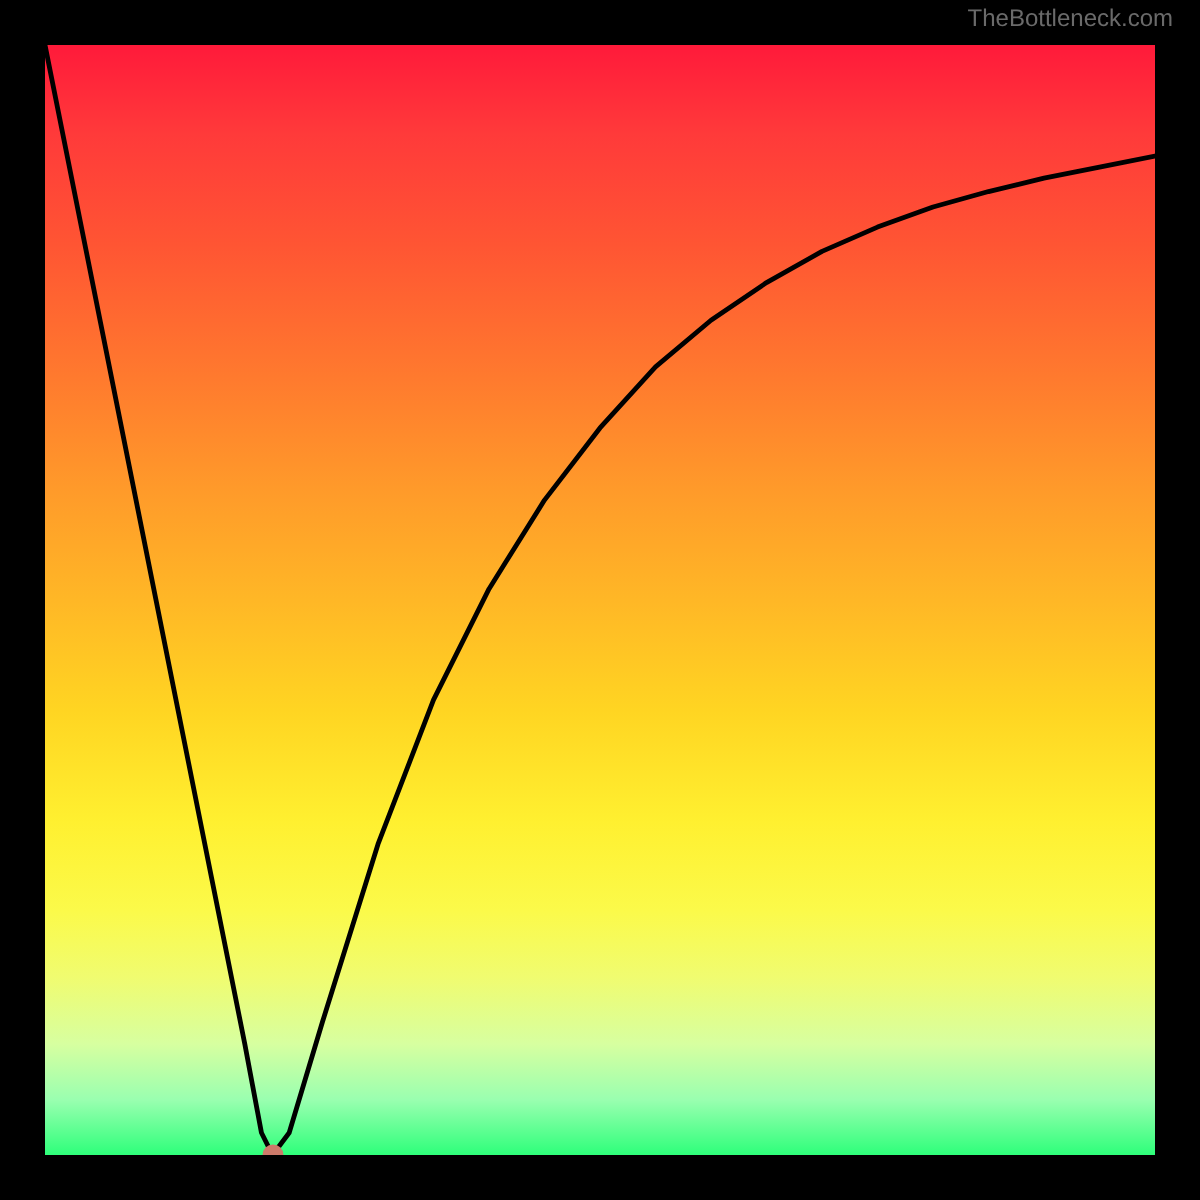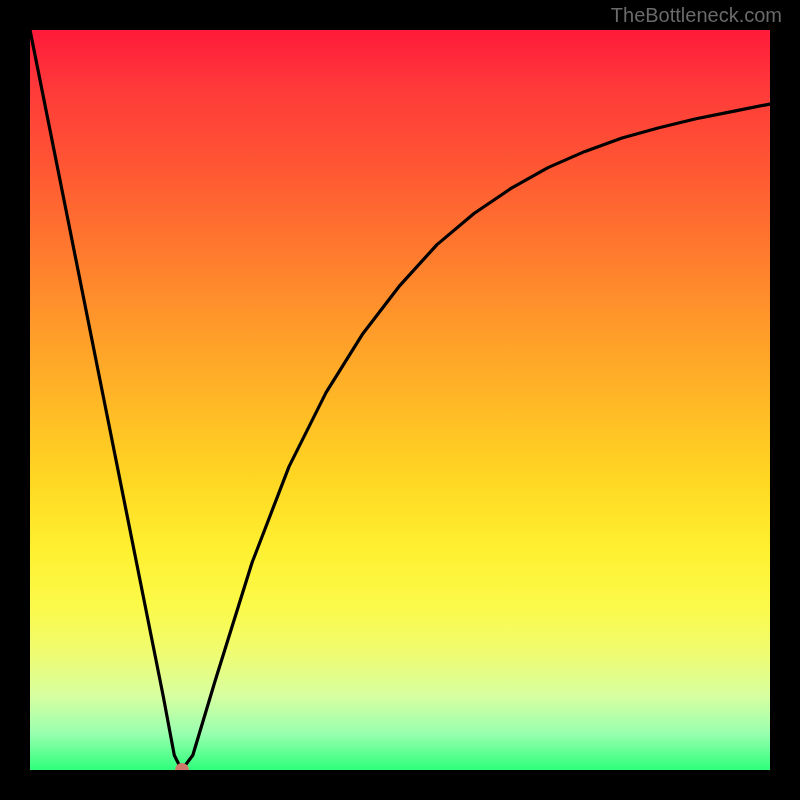--- a/index.html
+++ b/index.html
@@ -1,17 +1,17 @@
 <!DOCTYPE html>
 <html><head>
 <meta charset="utf-8">
 <style>
 *{margin:0;padding:0;box-sizing:border-box}
 body{width:800px;height:800px;background:#000;position:relative;font-family:Arial,sans-serif}
-.watermark{position:absolute;top:4px;right:18px;color:#6a6a6a;font-size:20px;font-weight:400;z-index:10}
+.watermark{position:absolute;top:4px;right:18px;color:#6a6a6a;font-size:16px;font-weight:400;z-index:10}
 .plot{position:absolute;left:30px;top:30px;width:740px;height:740px;overflow:hidden}
 .gradient{width:100%;height:100%;background:linear-gradient(to bottom,
   #ff1a3a 0%,
   #ff3a3a 8%,
   #ff5533 18%,
   #ff7a2e 30%,
   #ff9a2a 40%,
   #ffb726 50%,
   #ffd522 60%,
   #fff030 70%,

